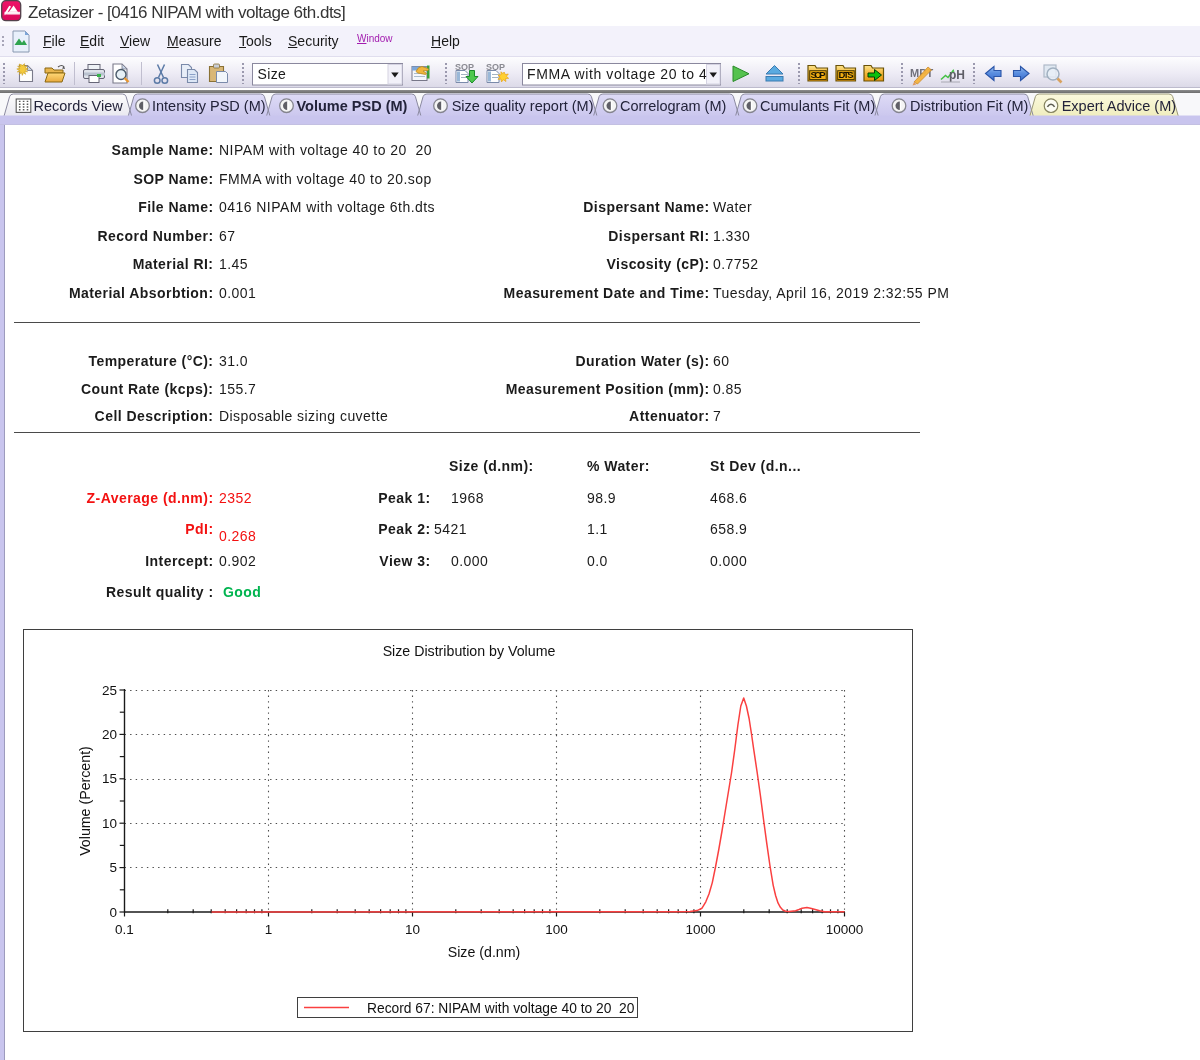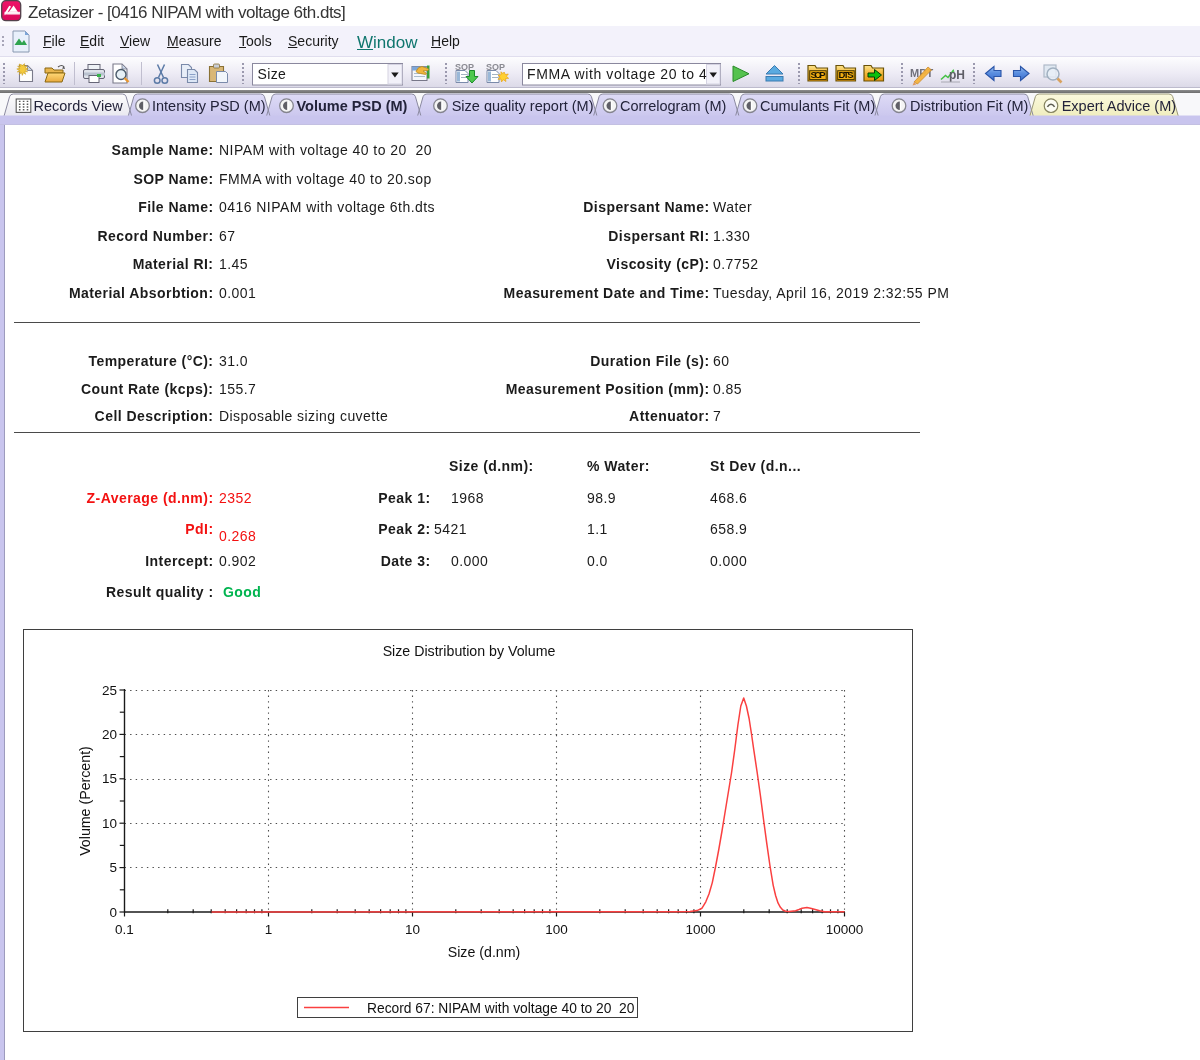--- a/index.html
+++ b/index.html
@@ -43,21 +43,21 @@
       <path d="M25 5 l4 4 h-4 z" fill="#7da6d8"></path>
       <path d="M14.5 19 l4.5-6.5 l3 4.2 l2-2.7 l3 5 z" fill="#2ea44f"></path>
     </g>
   </svg>
   <div class="abs" style="left:43px;top:7px;font-size:14px;color:#1a1a1a"><span style="text-decoration:underline">F</span>ile</div>
   <div class="abs" style="left:80px;top:7px;font-size:14px;color:#1a1a1a"><span style="text-decoration:underline">E</span>dit</div>
   <div class="abs" style="left:120px;top:7px;font-size:14px;color:#1a1a1a"><span style="text-decoration:underline">V</span>iew</div>
   <div class="abs" style="left:167px;top:7px;font-size:14px;color:#1a1a1a"><span style="text-decoration:underline">M</span>easure</div>
   <div class="abs" style="left:239px;top:7px;font-size:14px;color:#1a1a1a"><span style="text-decoration:underline">T</span>ools</div>
   <div class="abs" style="left:288px;top:7px;font-size:14px;color:#1a1a1a"><span style="text-decoration:underline">S</span>ecurity</div>
-  <div class="abs" style="left:357px;top:7px;font-size:17px;color:#0f766e"><span style="text-decoration:underline">W</span>indow</div>
+  <div class="abs" style="left:357px;top:7px;font-size:10px;color:#a21caf"><span style="text-decoration:underline">W</span>indow</div>
   <div class="abs" style="left:431px;top:7px;font-size:14px;color:#1a1a1a"><span style="text-decoration:underline">H</span>elp</div>
 </div>
 
 <div class="abs" style="left:0;top:57px;width:1200px;height:31px;background:linear-gradient(#fdfdfe,#edebf5 55%,#dcdae8);border-bottom:1px solid #bdbbcd;box-sizing:border-box"></div>
 <div class="abs" style="left:0;top:88px;width:1200px;height:2px;background:#ffffff"></div>
 <svg class="abs" style="left:0;top:57px" width="1200" height="33" viewBox="0 0 1200 33" font-family="Liberation Sans, sans-serif">
   <defs>
     <linearGradient id="fold" x1="0" y1="0" x2="0" y2="1">
       <stop offset="0" stop-color="#ffd978"></stop>
         <stop offset="1" stop-color="#e8a93d"></stop>
@@ -350,21 +350,21 @@
 
 <div class="hr" style="top:322px"></div>
 
 <div class="row lbl" style="top:353px;width:209.5px">Temperature (°C):</div>
 <div class="row" style="left:219px;top:353px">31.0</div>
 <div class="row lbl" style="top:380.5px;width:209.5px">Count Rate (kcps):</div>
 <div class="row" style="left:219px;top:380.5px">155.7</div>
 <div class="row lbl" style="top:408px;width:209.5px">Cell Description:</div>
 <div class="row" style="left:219px;top:408px">Disposable sizing cuvette</div>
 
-<div class="row lbl" style="top:353px;width:705.5px">Duration File (s):</div>
+<div class="row lbl" style="top:353px;width:705.5px">Duration Water (s):</div>
 <div class="row" style="left:713px;top:353px">60</div>
 <div class="row lbl" style="top:380.5px;width:705.5px">Measurement Position (mm):</div>
 <div class="row" style="left:713px;top:380.5px">0.85</div>
 <div class="row lbl" style="top:408px;width:705.5px">Attenuator:</div>
 <div class="row" style="left:713px;top:408px">7</div>
 
 <div class="hr" style="top:432px"></div>
 
 <div class="row lbl" style="left:449px;top:458px;text-align:left">Size (d.nm):</div>
 <div class="row lbl" style="left:587px;top:458px;text-align:left">% Water:</div>
@@ -374,21 +374,21 @@
 <div class="row red" style="left:219px;top:489.5px">2352</div>
 <div class="row lbl red" style="top:521px;width:209.5px">PdI:</div>
 <div class="row red" style="left:219px;top:528px">0.268</div>
 <div class="row lbl" style="top:552.5px;width:209.5px">Intercept:</div>
 <div class="row" style="left:219px;top:552.5px">0.902</div>
 <div class="row lbl" style="top:584px;width:209.5px">Result quality :</div>
 <div class="row grn" style="left:223px;top:584px">Good</div>
 
 <div class="row lbl" style="top:489.5px;width:426.5px">Peak 1:</div>
 <div class="row lbl" style="top:521px;width:426.5px">Peak 2:</div>
-<div class="row lbl" style="top:552.5px;width:426.5px">Date 3:</div>
+<div class="row lbl" style="top:552.5px;width:426.5px">View 3:</div>
 
 <div class="row" style="left:451px;top:489.5px">1968</div>
 <div class="row" style="left:587px;top:489.5px">98.9</div>
 <div class="row" style="left:710px;top:489.5px">468.6</div>
 <div class="row" style="left:434px;top:521px">5421</div>
 <div class="row" style="left:587px;top:521px">1.1</div>
 <div class="row" style="left:710px;top:521px">658.9</div>
 <div class="row" style="left:451px;top:552.5px">0.000</div>
 <div class="row" style="left:587px;top:552.5px">0.0</div>
 <div class="row" style="left:710px;top:552.5px">0.000</div>

